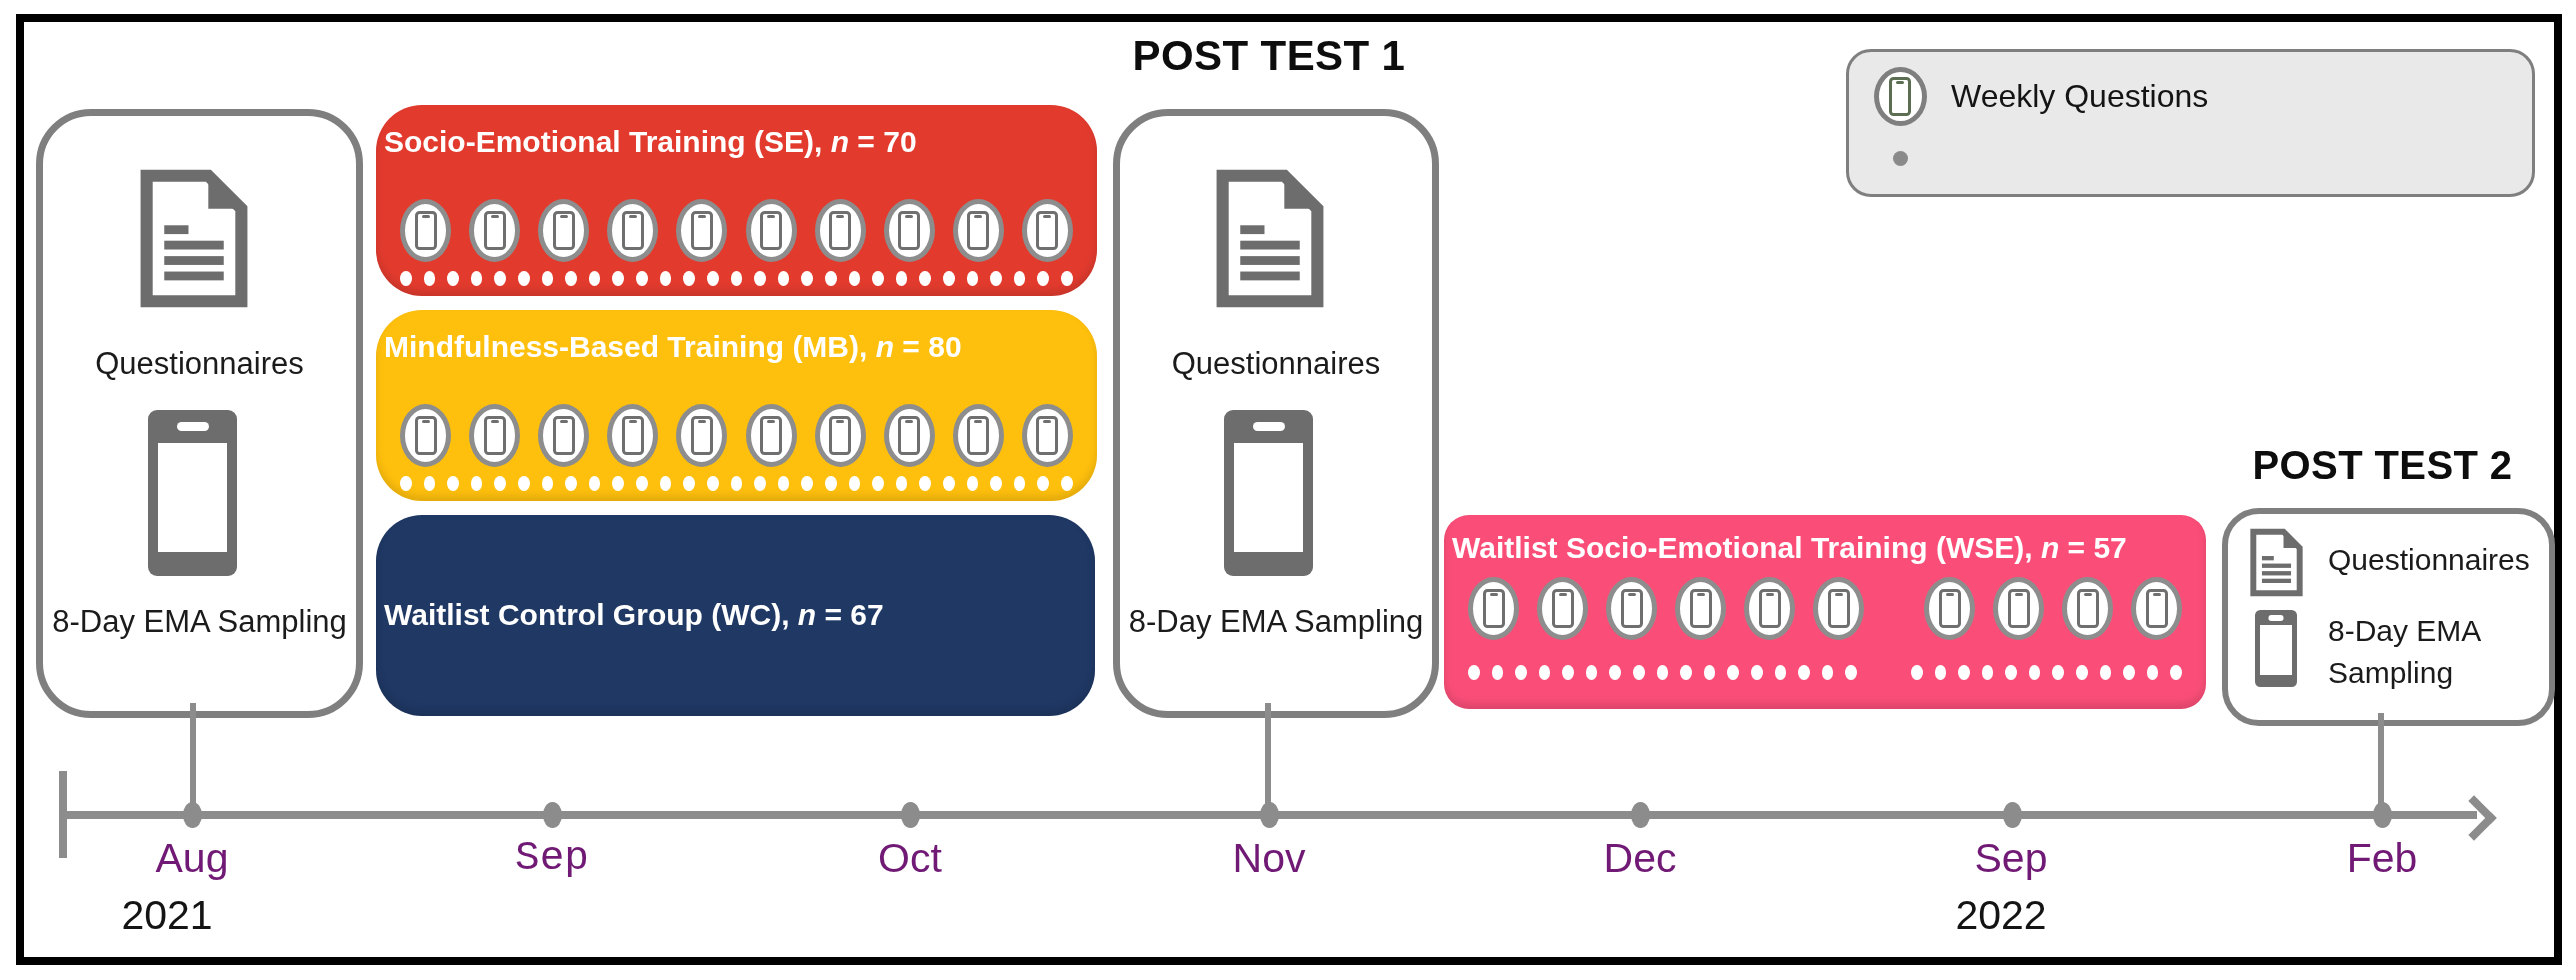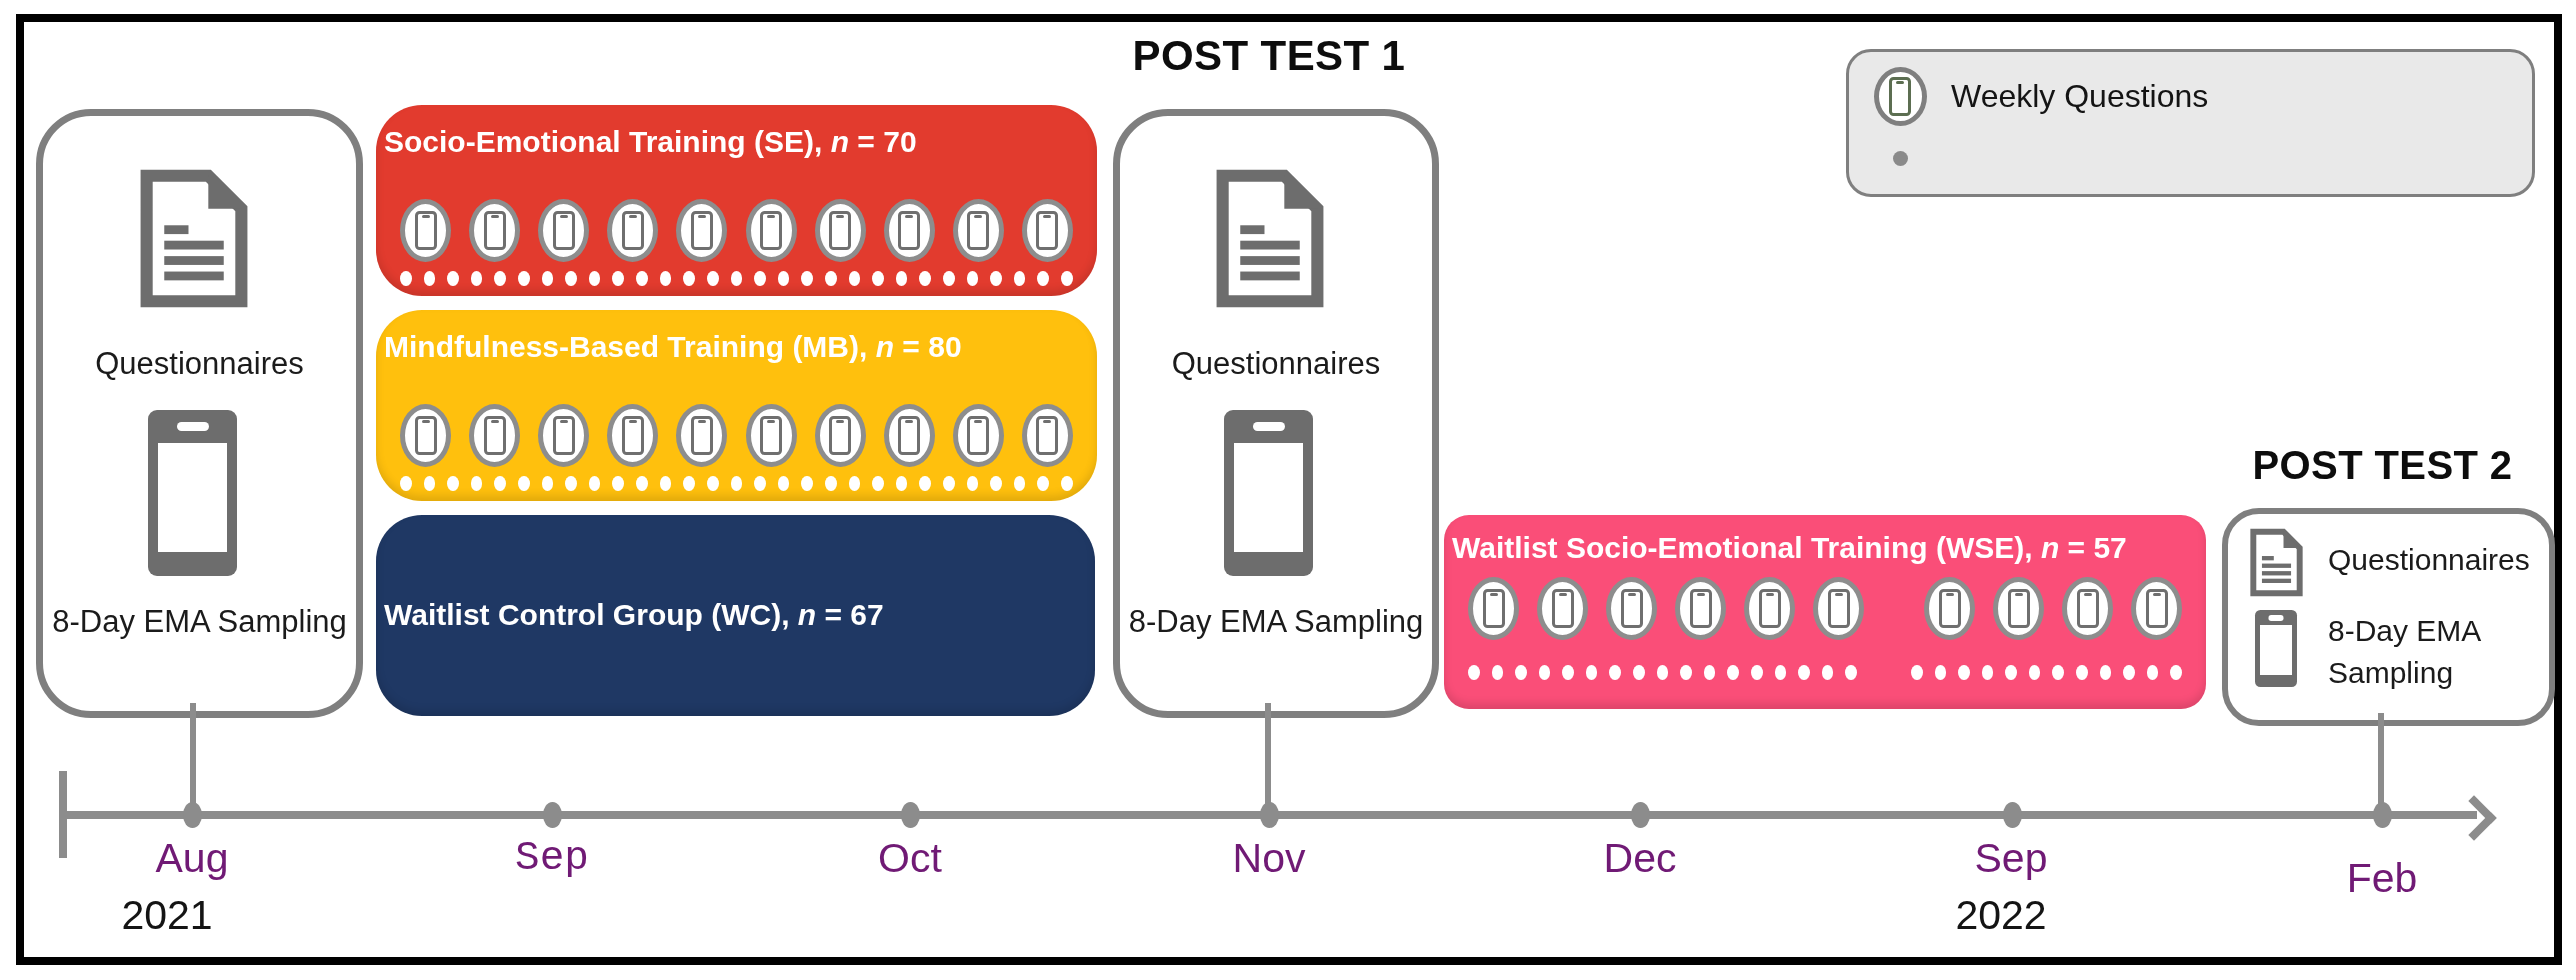--- a/index.html
+++ b/index.html
@@ -424,19 +424,19 @@
       <div class="tl-month" style="left: 481px; font-family: Liberation Mono, monospace;">Sep</div>
       <div class="tl-dot" style="left: 901px;"></div>
       <div class="tl-month" style="left: 839px;">Oct</div>
       <div class="tl-dot" style="left: 1260px;"></div>
       <div class="tl-month" style="left: 1198px;">Nov</div>
       <div class="tl-dot" style="left: 1631px;"></div>
       <div class="tl-month" style="left: 1569px;">Dec</div>
       <div class="tl-dot" style="left: 2003px;"></div>
       <div class="tl-month" style="left: 1940px;">Sep</div>
       <div class="tl-dot" style="left: 2373px;"></div>
-      <div class="tl-month" style="left: 2311px; margin-top: 20px;">Feb</div>
+      <div class="tl-month" style="left: 2311px;">Feb</div>
       <div class="tl-year" style="left: 78px;">2021</div>
       <div class="tl-year" style="left: 1912px;">2022</div>
     </div>
 
 </div>
 
 
 </body></html>

